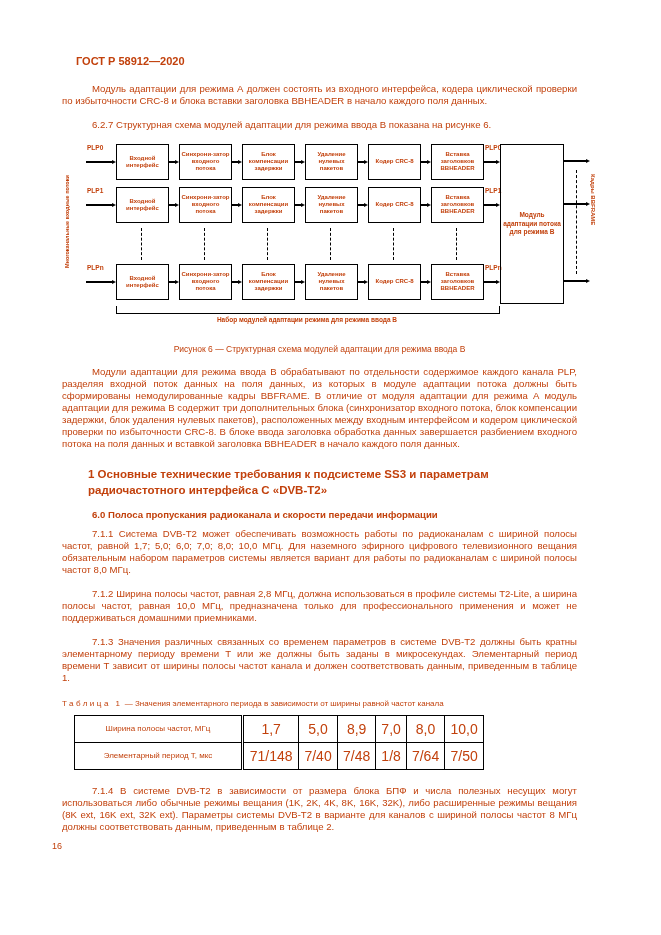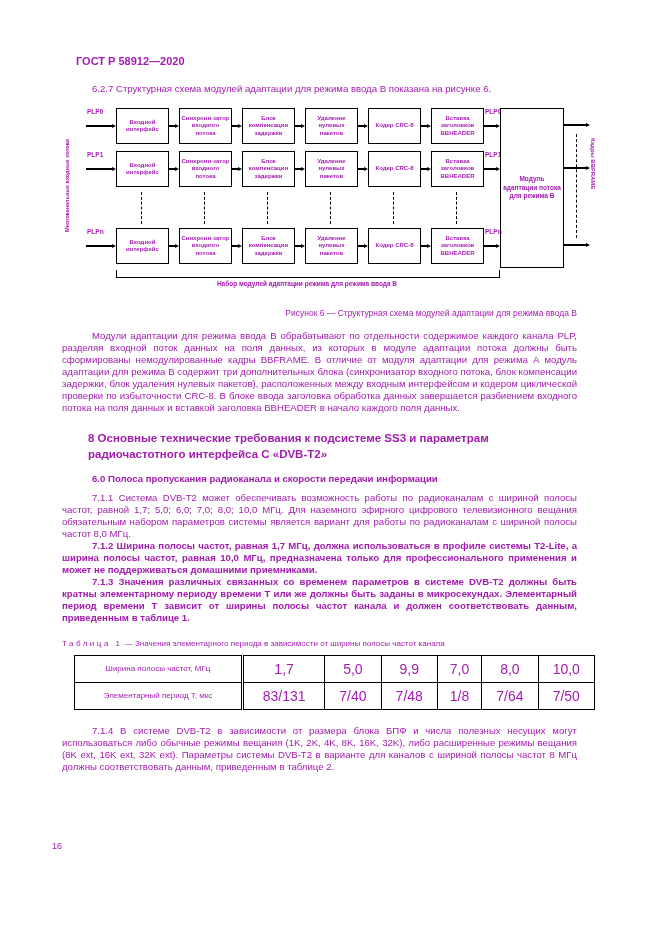--- a/index.html
+++ b/index.html
@@ -1,26 +1,26 @@
 <!DOCTYPE html>
 <html><head>
 <meta charset="utf-8">
 <style>
   html,body { margin:0; padding:0; background:#e8e8e8; }
   .page {
     position:relative; width:661px; height:935px; margin:0 auto;
-    background:#ffffff; color:#a21caf;
+    background:#ffffff; color:#c2410c;
     font-family:"Liberation Sans", sans-serif; overflow:hidden;
   }
   .content { position:absolute; left:62px; top:55px; width:515px; }
 
   .doc-header { font-size:11px; font-weight:bold; margin:0 0 16px 14px; }
 
   p.body { font-size:9.6px; line-height:1.25; text-align:justify; text-indent:30px; margin:0; }
-  p.body + p.body { margin-top:0;font-weight:bold; }
+  p.body + p.body { margin-top:12px; }
 
   
   .fig { position:relative; width:560px; height:192px; margin:9px 0 0 0; }
   .vlabel-left {
     position:absolute; left:2px; top:4px; height:156px;
     writing-mode:vertical-rl; transform:rotate(180deg);
     font-size:5.5px; font-weight:bold; text-align:center; white-space:nowrap;
   }
   .frow { position:absolute; left:24px; display:flex; align-items:center; height:36px; }
   .frow.r0 { top:4px; } .frow.r1 { top:47px; } .frow.r2 { top:124px; }
@@ -58,46 +58,47 @@
   .vlabel-right {
     position:absolute; left:528px; top:34px; height:112px;
     writing-mode:vertical-rl; font-size:6px; font-weight:bold; white-space:nowrap;
   }
   .bracket { position:absolute; left:54px; top:166px; width:382px; height:7px;
              border-left:1.5px solid #000; border-right:1.5px solid #000;
              border-bottom:1.5px solid #000; }
   .bracket-lbl { position:absolute; left:54px; top:176px; width:382px;
                  text-align:center; font-size:6.5px; font-weight:bold; }
 
-  .fig-caption { text-align:right; font-size:8.5px; margin:12px 0 12px 0; }
+  .fig-caption { text-align:center; font-size:8.5px; margin:12px 0 12px 0; }
 
   
   .h2 { font-size:11.5px; font-weight:bold; line-height:1.4;
         margin:16px 0 10px 0; padding-left:26px; }
   .h3 { font-size:9.6px; font-weight:bold; margin:11px 0 8px 0; text-indent:30px; }
 
   
   .tbl-caption { font-size:8px; margin:15px 0 7px 0; }
   .tbl-caption .sp { letter-spacing:2.5px; }
-  table.t1 { border-collapse:collapse; width:521px; margin-left:12px;
+  table.t1 { border-collapse:collapse; width:410px; margin-left:12px;
              border:1.5px solid #000; }
   table.t1 td { border:1px solid #000; font-size:14px; text-align:center;
                 height:22px; padding:2px 4px; }
   table.t1 td.lbl { width:158px; border-right:3px double #000; font-size:8px; }
 
   .pgnum { position:absolute; left:52px; top:841px; font-size:9px; }
 </style>
 </head>
 <body>
 
 <div class="page">
   <div class="content">
 
     <div class="doc-header">ГОСТ Р 58912—2020</div>
 
+    <p class="body">Модуль адаптации для режима А должен состоять из входного интерфейса, кодера циклической проверки по избыточности CRC-8 и блока вставки заголовка BBHEADER в начало каждого поля данных.</p>
     <p class="body">6.2.7 Структурная схема модулей адаптации для режима ввода В показана на рисунке 6.</p>
 
     <div class="fig">
       <div class="vlabel-left">Многоканальные входные потоки</div>
 
       <div class="frow r0">
         <span class="plpin">
           <span class="plp-lbl">PLP0</span>
           <span class="arr grow">
               <span class="ln"></span>
@@ -264,46 +265,46 @@
       <div class="vlabel-right">Кадры BBFRAME</div>
 
       <div class="bracket"></div>
       <div class="bracket-lbl">Набор модулей адаптации режима для режима ввода В</div>
     </div>
 
     <div class="fig-caption">Рисунок 6 — Структурная схема модулей адаптации для режима ввода В</div>
 
     <p class="body">Модули адаптации для режима ввода В обрабатывают по отдельности содержимое каждого канала PLP, разделяя входной поток данных на поля данных, из которых в модуле адаптации потока должны быть сформированы немодулированные кадры BBFRAME. В отличие от модуля адаптации для режима А модуль адаптации для режима В содержит три дополнительных блока (синхронизатор входного потока, блок компенсации задержки, блок удаления нулевых пакетов), расположенных между входным интерфейсом и кодером циклической проверки по избыточности CRC-8. В блоке ввода заголовка обработка данных завершается разбиением входного потока на поля данных и вставкой заголовка BBHEADER в начало каждого поля данных.</p>
 
-    <div class="h2">8 Основные технические требования к подсистеме SS3 и параметрам радиочастотного интерфейса С «DVB-T2»</div>
+    <div class="h2">1 Основные технические требования к подсистеме SS3 и параметрам радиочастотного интерфейса С «DVB-T2»</div>
     <div class="h3">6.0 Полоса пропускания радиоканала и скорости передачи информации</div>
 
     <p class="body">7.1.1 Система DVB-T2 может обеспечивать возможность работы по радиоканалам с шириной полосы частот, равной 1,7; 5,0; 6,0; 7,0; 8,0; 10,0 МГц. Для наземного эфирного цифрового телевизионного вещания обязательным набором параметров системы является вариант для работы по радиоканалам с шириной полосы частот 8,0 МГц.</p>
-    <p class="body">7.1.2 Ширина полосы частот, равная 1,7 МГц, должна использоваться в профиле системы T2-Lite, а ширина полосы частот, равная 10,0 МГц, предназначена только для профессионального применения и может не поддерживаться домашними приемниками.</p>
+    <p class="body">7.1.2 Ширина полосы частот, равная 2,8 МГц, должна использоваться в профиле системы T2-Lite, а ширина полосы частот, равная 10,0 МГц, предназначена только для профессионального применения и может не поддерживаться домашними приемниками.</p>
     <p class="body">7.1.3 Значения различных связанных со временем параметров в системе DVB-T2 должны быть кратны элементарному периоду времени T или же должны быть заданы в микросекундах. Элементарный период времени T зависит от ширины полосы частот канала и должен соответствовать данным, приведенным в таблице 1.</p>
 
     <div class="tbl-caption">
       <span class="sp">Таблица 1</span>
-      <span>— Значения элементарного периода в зависимости от ширины полосы частот канала</span>
+      <span>— Значения элементарного периода в зависимости от ширины равной частот канала</span>
     </div>
 
     <table class="t1">
       <tbody>
           <tr>
         <td class="lbl">Ширина полосы частот, МГц</td>
         <td>1,7</td>
         <td>5,0</td>
-        <td>9,9</td>
+        <td>8,9</td>
         <td>7,0</td>
         <td>8,0</td>
         <td>10,0</td>
       </tr>
       <tr>
         <td class="lbl">Элементарный период Т, мкс</td>
-        <td>83/131</td>
+        <td>71/148</td>
         <td>7/40</td>
         <td>7/48</td>
         <td>1/8</td>
         <td>7/64</td>
         <td>7/50</td>
       </tr>
     </tbody>
       </table>
 
     <p class="body" style="margin-top:15px;">7.1.4 В системе DVB-T2 в зависимости от размера блока БПФ и числа полезных несущих могут использоваться либо обычные режимы вещания (1K, 2K, 4K, 8K, 16K, 32K), либо расширенные режимы вещания (8K ext, 16K ext, 32K ext). Параметры системы DVB-T2 в варианте для каналов с шириной полосы частот 8 МГц должны соответствовать данным, приведенным в таблице 2.</p>

